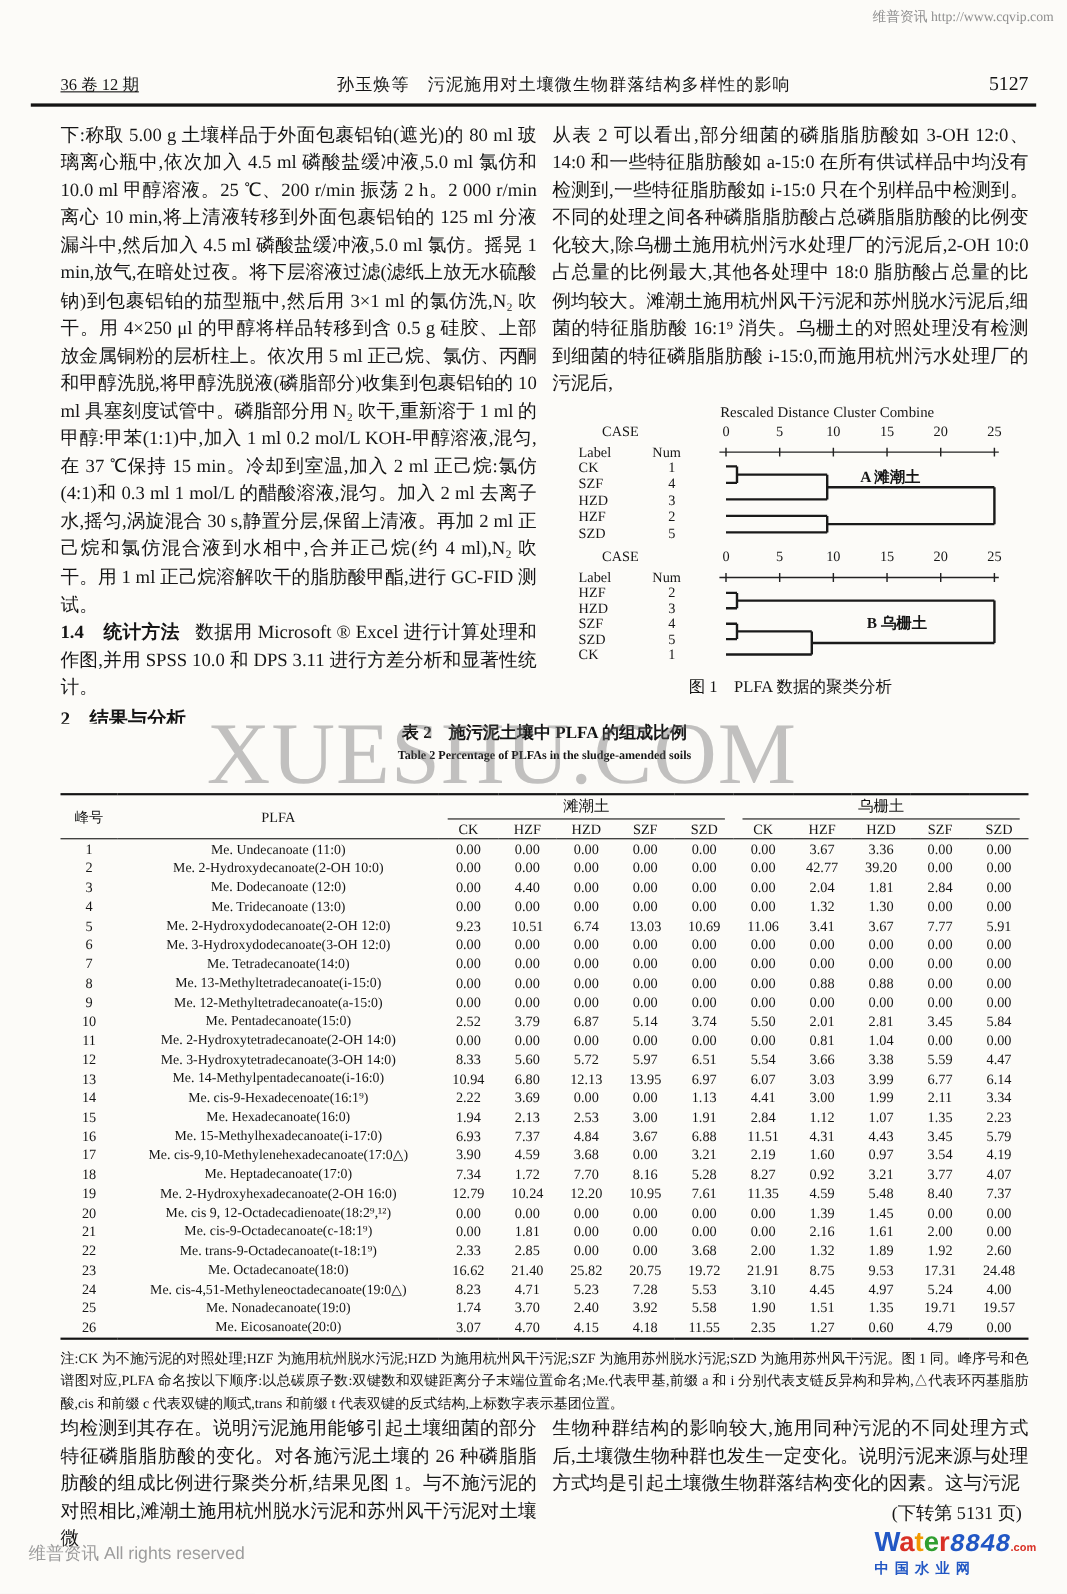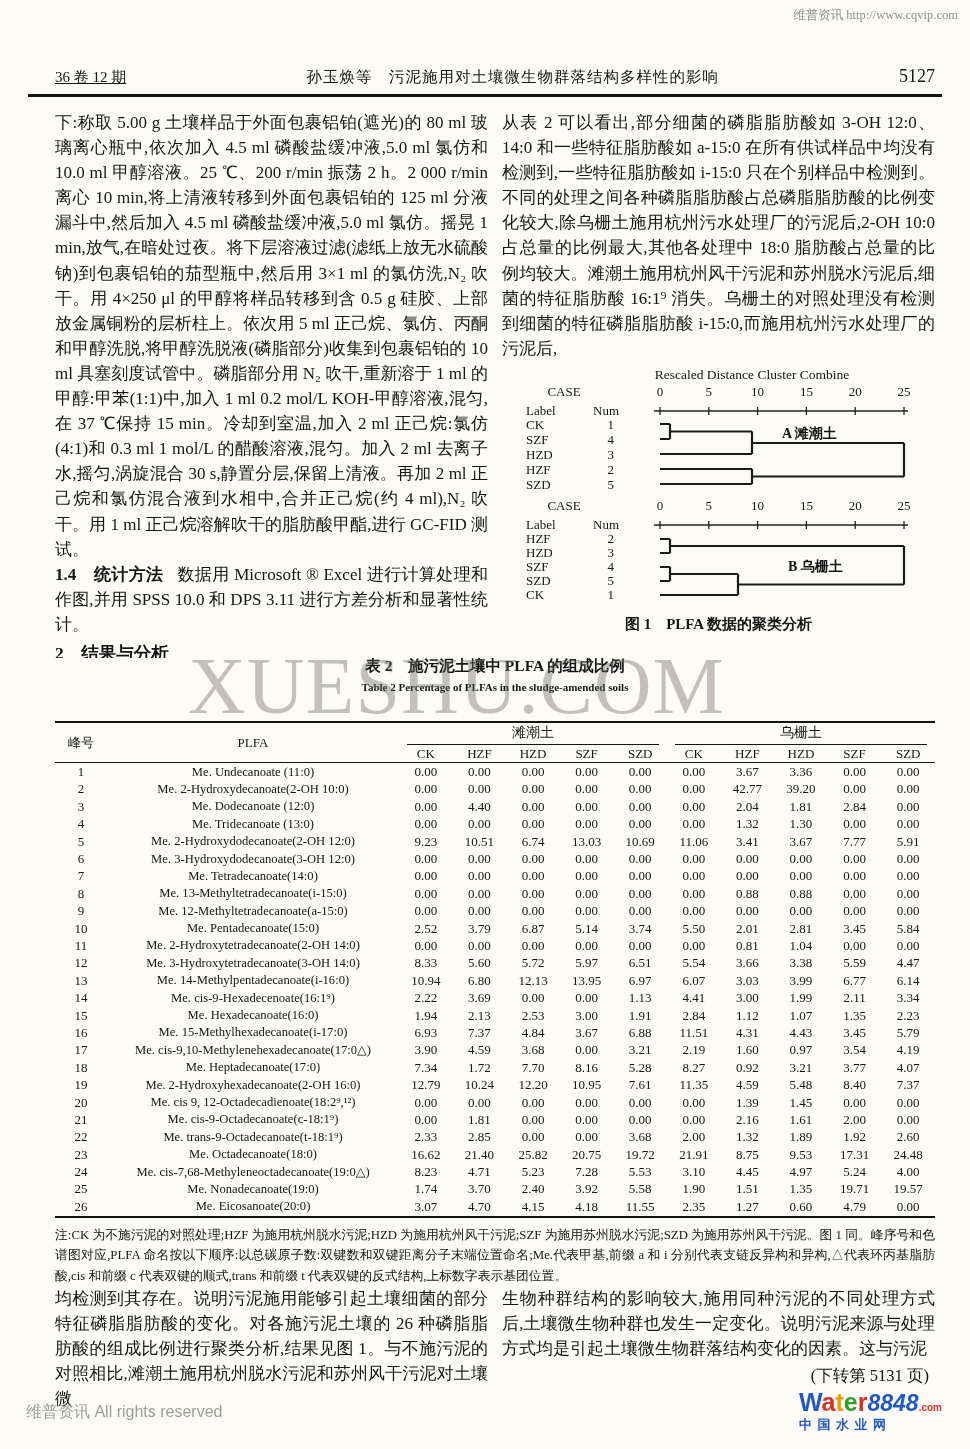--- a/index.html
+++ b/index.html
@@ -16,21 +16,21 @@
 
   .columns{position:absolute;top:110px;left:55px;width:880px;height:548px;display:flex;gap:14px;overflow:hidden;}
   .col{width:433px;}
   .body-p{font-size:17px;line-height:25.1px;text-align:justify;margin:0;}
   .b-lead{font-weight:bold;margin-right:14px;}
   .sec-h{font-weight:bold;font-size:17.5px;margin:4px 0 3px;}
 
   .fig{margin-top:6px;}
   .fig-title{width:300px;margin-left:100px;text-align:center;font-size:13.5px;}
   .fig svg{display:block;}
-  .cap-zh{text-align:center;font-weight:bold;font-size:15px;margin-top:6px;}
+  .cap-zh{text-align:center;font-weight:normal;font-size:15px;margin-top:6px;}
   .cap-en{text-align:center;font-weight:bold;font-size:13.5px;margin-top:4px;}
 
   .wm-center{position:absolute;top:646px;left:188px;font-size:80px;line-height:1;
              color:rgba(105,105,105,0.40);letter-spacing:1px;z-index:3;pointer-events:none;}
 
   .table-sec{position:absolute;top:656px;left:55px;width:880px;}
   .t-zh{text-align:center;font-weight:bold;font-size:15.5px;}
   .t-en{text-align:center;font-weight:bold;font-size:11px;margin:4px 0 7px;}
   table{width:100%;border-collapse:collapse;font-size:13px;
         border-top:2.2px solid #141414;border-bottom:2.2px solid #141414;margin-top:28px;}
@@ -42,21 +42,21 @@
   td.c-name{font-size:12.6px;}
   .note{font-size:12.8px;line-height:20.5px;text-align:justify;margin:7px 0 0;}
 
   .bottom-cols{position:absolute;top:1286px;left:55px;width:880px;display:flex;gap:14px;}
   .bottom-cols .col > .cont{text-align:right;margin:4px 6px 0 0;font-size:16.5px;}
 
   .foot-left{position:absolute;left:26px;top:1402px;font-size:16px;color:#9c9c9c;
              font-family:"Liberation Sans",sans-serif;}
   .logo{position:absolute;right:28px;top:1390px;font-family:"Liberation Sans",sans-serif;line-height:1;}
   .logo-top{font-size:25px;font-weight:bold;white-space:nowrap;}
-  .logo-num{font-family:Liberation Sans, sans-serif;font-style:italic;font-weight:bold;font-size:23px;}
+  .logo-num{font-family:Liberation Mono, monospace;font-style:italic;font-weight:bold;font-size:23px;}
   .logo-com{font-size:10px;font-weight:bold;}
   .logo-sub{font-size:13px;font-weight:bold;letter-spacing:5.5px;margin-top:3px;}
 </style>
 </head>
 <body>
 
 <div class="page">
 
   <div class="wm-top">维普资讯 http://www.cqvip.com</div>
 
@@ -500,21 +500,21 @@
             <td class="c-val">20.75</td>
             <td class="c-val">19.72</td>
             <td class="c-val">21.91</td>
             <td class="c-val">8.75</td>
             <td class="c-val">9.53</td>
             <td class="c-val">17.31</td>
             <td class="c-val">24.48</td>
           </tr>
           <tr>
             <td class="c-no">24</td>
-            <td class="c-name">Me. cis-7,68-Methyleneoctadecanoate(19:0△)</td>
+            <td class="c-name">Me. cis-4,51-Methyleneoctadecanoate(19:0△)</td>
             <td class="c-val">8.23</td>
             <td class="c-val">4.71</td>
             <td class="c-val">5.23</td>
             <td class="c-val">7.28</td>
             <td class="c-val">5.53</td>
             <td class="c-val">3.10</td>
             <td class="c-val">4.45</td>
             <td class="c-val">4.97</td>
             <td class="c-val">5.24</td>
             <td class="c-val">4.00</td>

